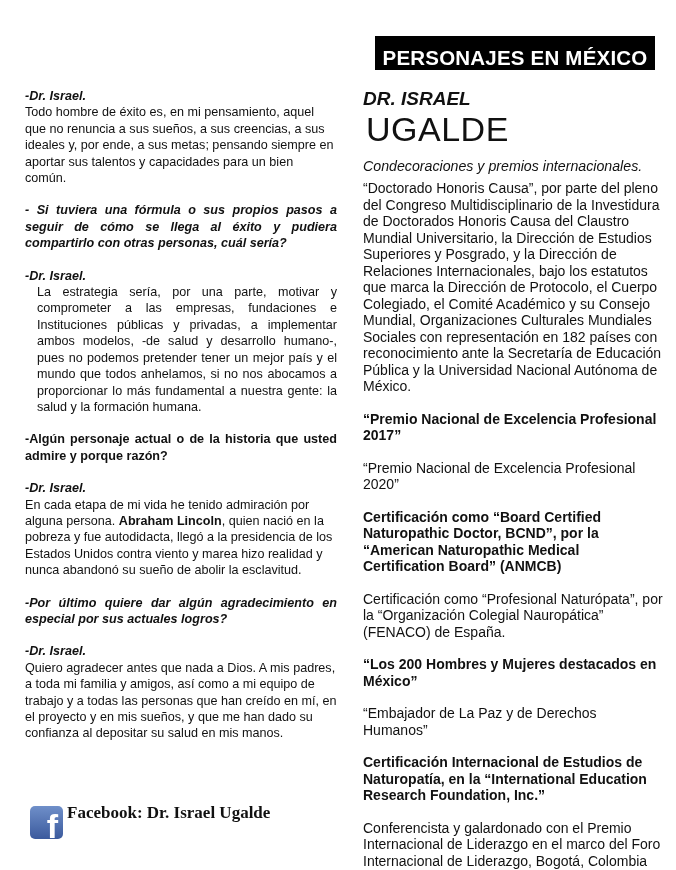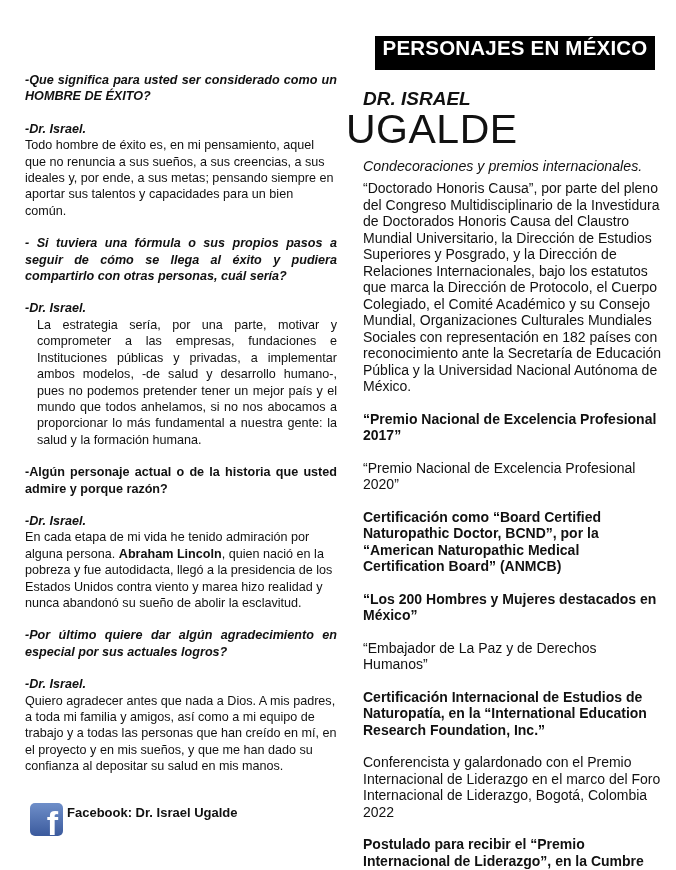--- a/index.html
+++ b/index.html
@@ -13,29 +13,29 @@
     font-size: 12.6px; line-height: 16.4px;
   }
   .col-left p { margin: 0; }
   .q { font-weight: bold; font-style: italic; text-align: justify; text-align-last: left; }
   .spk { font-weight: bold; font-style: italic; margin-top: 16px !important; }
   .ans { }
   .ans.just { text-align: justify; text-align-last: left; margin-left: 12px; }
   .gap { height: 16px; }
   .header-box {
     position: absolute; left: 375px; top: 36px; width: 280px; height: 34px;
-    background: #000; color: #fff; display: flex; align-items: flex-start; justify-content: center;
+    background: #000; color: #fff; display: flex; align-items: flex-end; justify-content: center;
     font-family: "Liberation Sans", sans-serif; font-weight: bold; font-size: 20.5px; letter-spacing: 0.2px;
   }
   .name-small {
     position: absolute; left: 363px; top: 88px; font-weight: bold; font-style: italic;
     font-size: 19px; line-height: 22px;
   }
   .name-big {
-    position: absolute; left: 346px; top: 106px; font-size: 41px; line-height: 46px; letter-spacing: 0.5px;
+    position: absolute; left: 366px; top: 106px; font-size: 34px; line-height: 46px; letter-spacing: 0.5px;
   }
   .subtitle {
     position: absolute; left: 363px; top: 157px; font-style: italic; font-size: 14.2px; line-height: 18px;
   }
   .col-right {
     position: absolute; left: 363px; top: 180px; width: 300px;
     font-size: 14px; line-height: 16.5px;
   }
   .col-right p { margin: 0 0 16px 0; }
   .col-right p.b { font-weight: bold; }
@@ -44,34 +44,33 @@
   }
   .fb-icon {
     width: 33px; height: 33px; border-radius: 5px;
     background: linear-gradient(#6f8fc9, #3b5a9d);
     position: relative; overflow: hidden;
   }
   .fb-icon span {
     position: absolute; right: 5px; bottom: -4px; color: #fff; font-weight: bold;
     font-family: "Liberation Sans", sans-serif; font-size: 34px; line-height: 34px;
   }
-  .fb-text { font-weight: bold; font-size: 13px; margin-left: 4px; margin-bottom: 16px; }
+  .fb-text { font-weight: bold; font-size: 17px; margin-left: 4px; margin-bottom: 16px; font-family: Liberation Serif, serif; }
 </style>
 </head>
 <body>
 
 <div class="header-box">
   <span>PERSONAJES EN MÉXICO</span>
 </div>
 <div class="name-small">DR. ISRAEL</div>
 <div class="name-big">UGALDE</div>
 <div class="subtitle">Condecoraciones y premios internacionales.</div>
 
 <div class="col-left">
-  <p class="q">-Que significa para usted ser considerado como un HOMBRE DE ÉXITO?</p>
   <p class="spk">-Dr. Israel.</p>
   <p class="ans">Todo hombre de éxito es, en mi pensamiento, aquel que no renuncia a sus sueños, a sus creencias, a sus ideales y, por ende, a sus metas; pensando siempre en aportar sus talentos y capacidades para un bien común.</p>
   <div class="gap"></div>
   <p class="q">- Si tuviera una fórmula o sus propios pasos a seguir de cómo se llega al éxito y pudiera compartirlo con otras personas, cuál sería?</p>
   <p class="spk">-Dr. Israel.</p>
   <p class="ans just">La estrategia sería, por una parte, motivar y comprometer a las empresas, fundaciones e Instituciones públicas y privadas, a implementar ambos modelos, -de salud y desarrollo humano-, pues no podemos pretender tener un mejor país y el mundo que todos anhelamos, si no nos abocamos a proporcionar lo más fundamental a nuestra gente: la salud y la formación humana.</p>
   <div class="gap"></div>
   <p class="q" style="font-style:normal">-Algún personaje actual o de la historia que usted admire y porque razón?</p>
   <p class="spk">-Dr. Israel.</p>
   <p class="ans"><span>En cada etapa de mi vida he tenido admiración por alguna persona.  </span><b>Abraham Lincoln</b><span>, quien nació en la pobreza y fue autodidacta, llegó a la presidencia de los Estados Unidos contra viento y marea hizo realidad y nunca abandonó su sueño de abolir la esclavitud.</span></p>
@@ -79,20 +78,21 @@
   <p class="q">-Por último quiere dar algún agradecimiento en especial por sus actuales logros?</p>
   <p class="spk">-Dr. Israel.</p>
   <p class="ans">Quiero agradecer antes que nada a Dios. A mis padres, a toda mi familia y amigos, así como a mi equipo de trabajo y a todas las personas que han creído en mí, en el proyecto y en mis sueños, y que me han dado su confianza al depositar su salud en mis manos.</p>
 </div>
 
 <div class="col-right">
   <p>“Doctorado Honoris Causa”,   por parte del pleno del Congreso Multidisciplinario de la Investidura de Doctorados Honoris Causa del Claustro Mundial Universitario, la Dirección de Estudios Superiores y Posgrado, y la Dirección de Relaciones Internacionales, bajo los estatutos que marca la Dirección de Protocolo, el Cuerpo Colegiado, el Comité Académico y su Consejo Mundial, Organizaciones Culturales Mundiales Sociales con representación en 182 países con reconocimiento ante la Secretaría de Educación Pública y la Universidad Nacional Autónoma de México.</p>
   <p class="b">“Premio Nacional de Excelencia Profesional 2017”</p>
   <p>“Premio Nacional de Excelencia Profesional 2020”</p>
   <p class="b">Certificación como “Board Certified Naturopathic Doctor, BCND”, por la “American Naturopathic Medical Certification Board” (ANMCB)</p>
+  <p>Certificación como “Profesional Naturópata”, por la “Organización Colegial Nauropática” (FENACO) de España.</p>
   <p class="b">“Los 200 Hombres y Mujeres destacados en México”</p>
   <p>“Embajador de La Paz y de Derechos Humanos”</p>
   <p class="b">Certificación Internacional de Estudios de Naturopatía, en la “International Education Research Foundation, Inc.”</p>
   <p>Conferencista y galardonado con el Premio Internacional de Liderazgo en el marco del Foro Internacional de Liderazgo, Bogotá, Colombia 2022</p>
   <p class="b">Postulado para recibir el “Premio Internacional de Liderazgo”, en la Cumbre Mundial de Liderazgo, Dubái 2021</p>
 </div>
 
 <div class="fb">
   <div class="fb-icon">
       <span>f</span>

